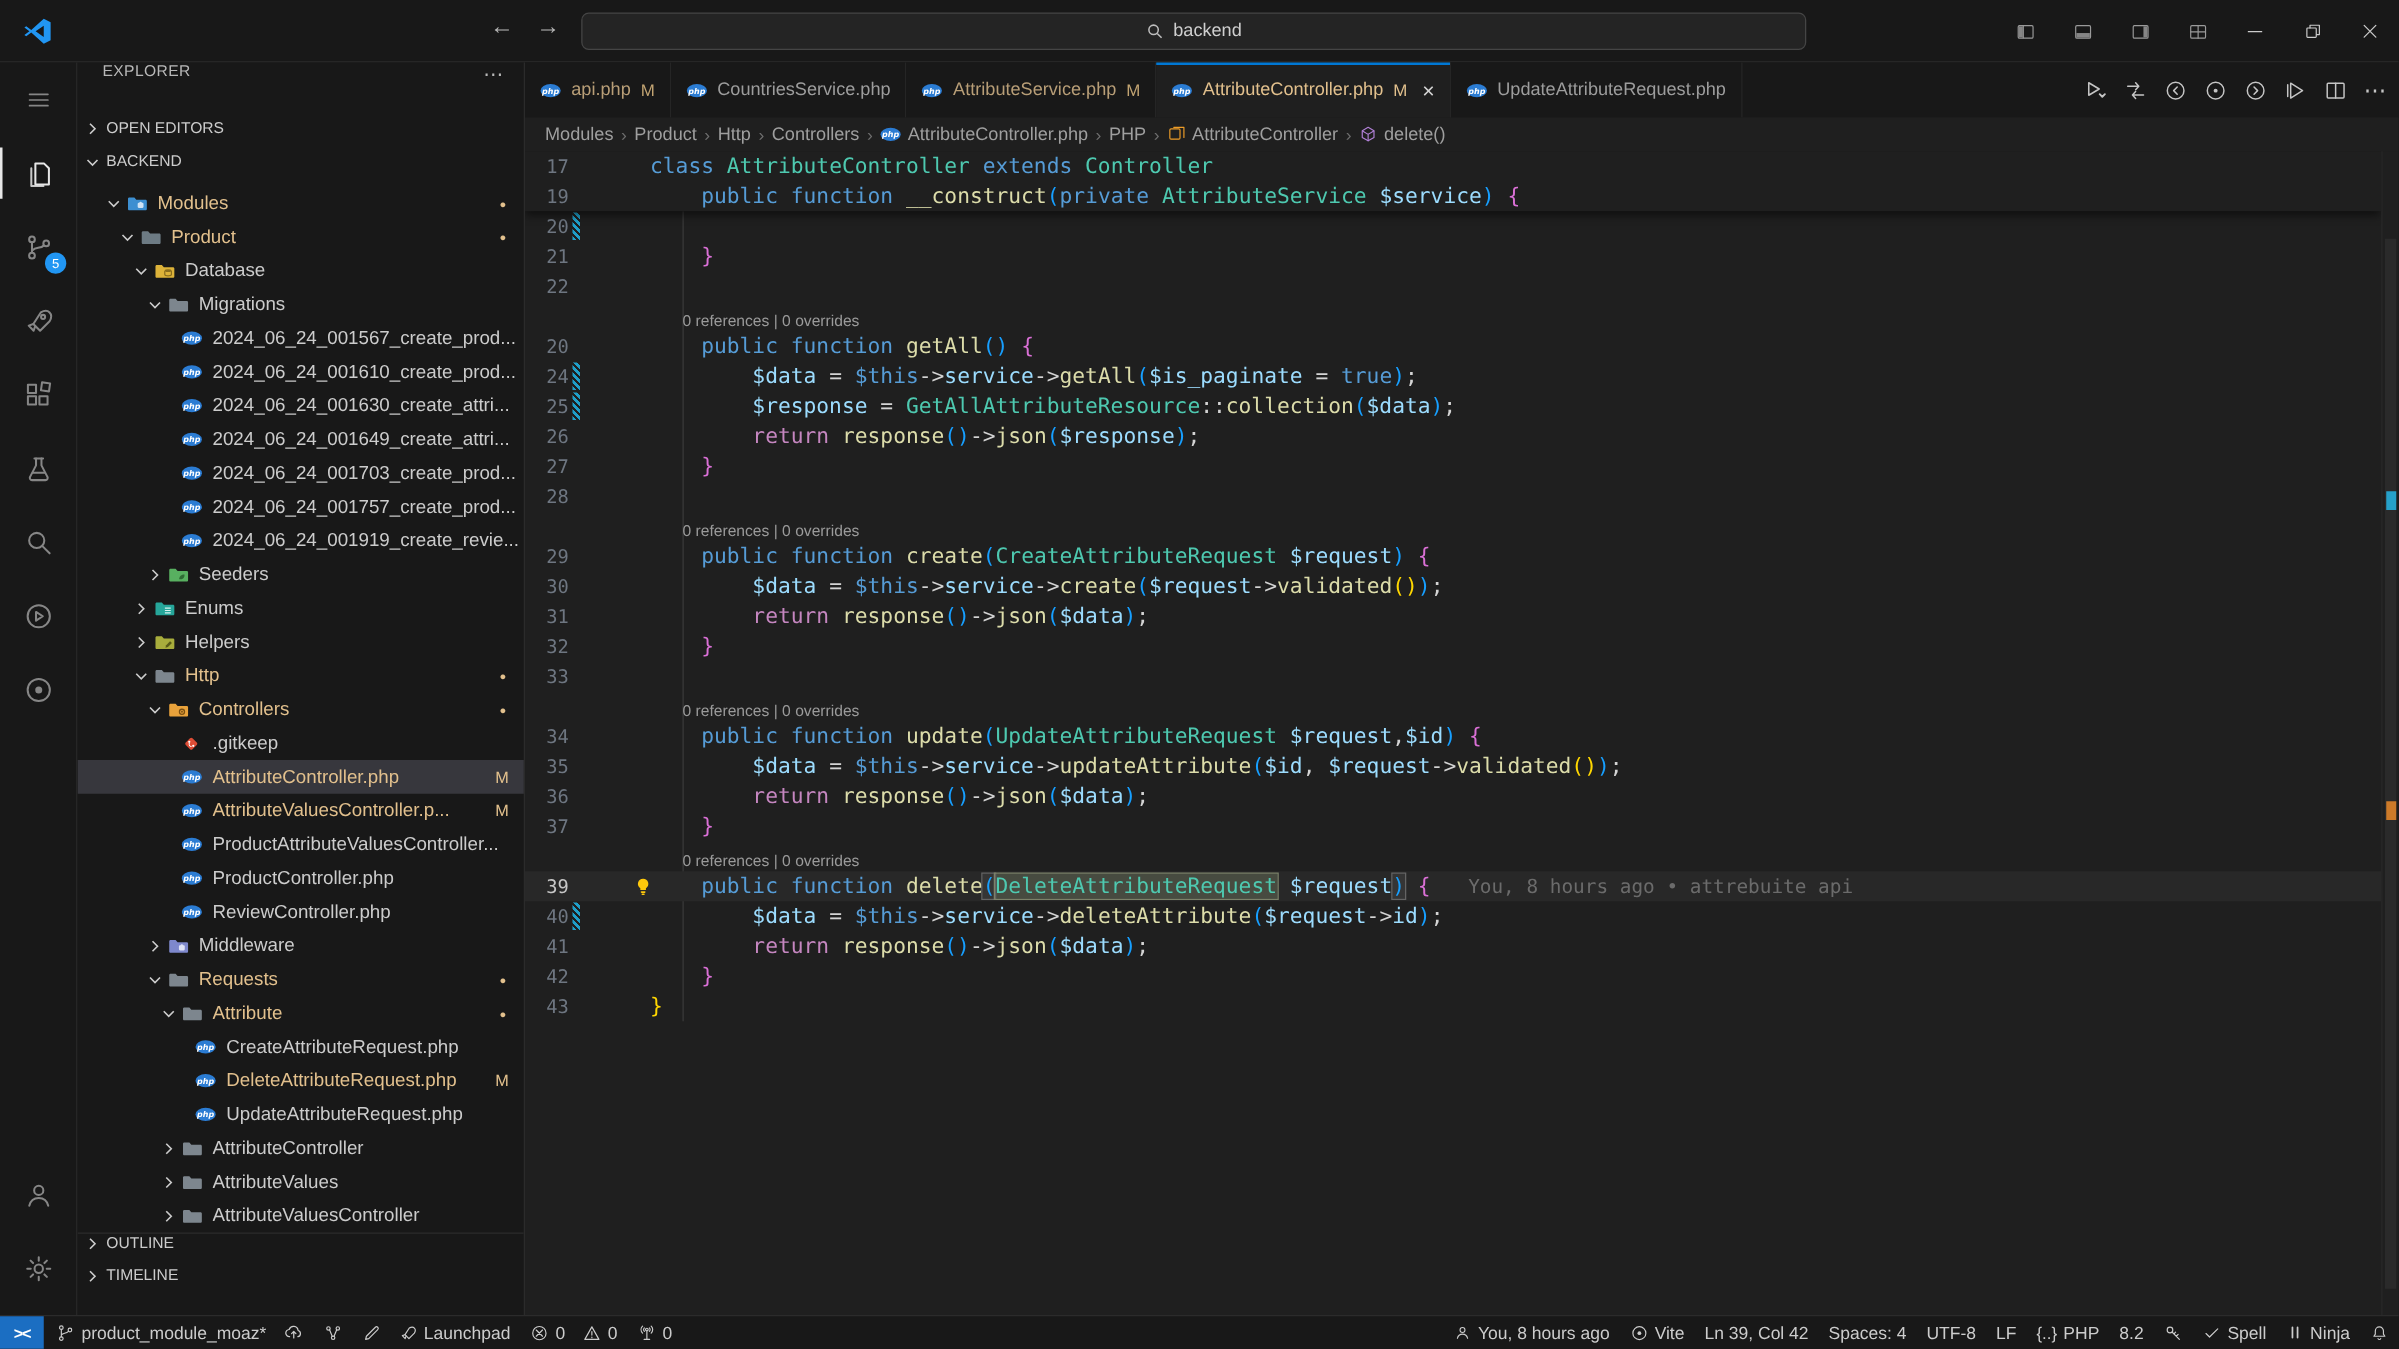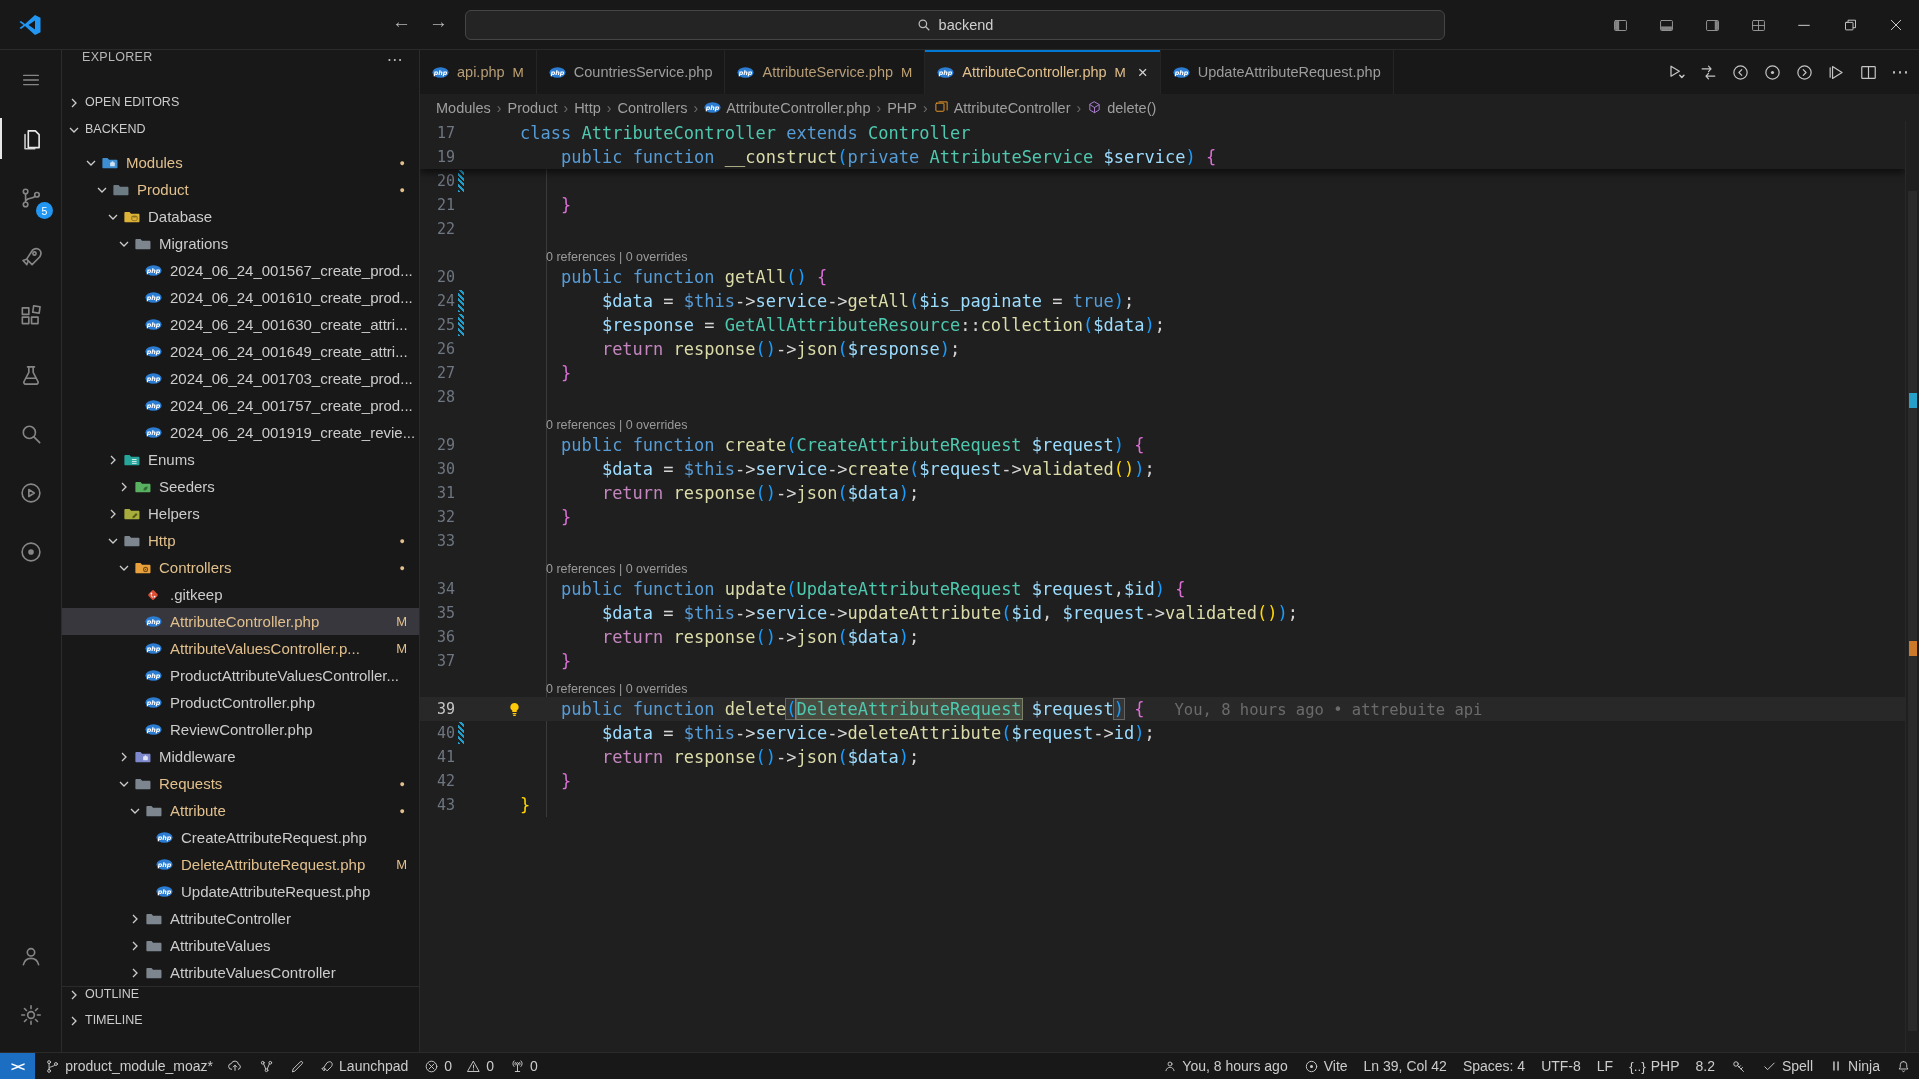--- a/index.html
+++ b/index.html
@@ -403,47 +403,47 @@
       <div class="trow" style="padding-left: 65px;">
         <span class="tw"></span>
         <span class="fic">
           <svg width="17" height="17" viewBox="0 0 16 16">
             <ellipse cx="8" cy="8" rx="7.6" ry="4.9" fill="#2b7cd3"></ellipse>
             <text x="8" y="10.2" font-size="6" font-style="italic" font-weight="bold" fill="#ffffff" text-anchor="middle" font-family="DejaVu Sans, sans-serif">php</text>
           </svg>
         </span>
         <span class="lbl">2024_06_24_001919_create_revie...</span>
       </div>
+      <div class="trow" style="padding-left: 54px;">
+        <span class="tw">
+          <svg width="16" height="16" viewBox="0 0 16 16">
+            <path d="M6 4l4 4-4 4" stroke="#cccccc" fill="none" stroke-width="1.3"></path>
+          </svg>
+        </span>
+        <span class="fic">
+          <svg width="17" height="17" viewBox="0 0 16 16">
+            <path d="M1.3 3.8h4.8l1.5 1.6h6.9c.6 0 1 .45 1 1v6c0 .55-.4 1-1 1H2.3c-.6 0-1-.45-1-1V4.8c0-.55.4-1 1-1z" fill="#58b060"></path>
+            <path d="M8.8 11.6c0-2.1 1.6-3.6 4-3.6.2 2.4-1.4 4.2-4 3.6z" fill="#2e6b34"></path>
+          </svg>
+        </span>
+        <span class="lbl">Seeders</span>
+      </div>
       <div class="trow" style="padding-left: 43px;">
         <span class="tw">
           <svg width="16" height="16" viewBox="0 0 16 16">
             <path d="M6 4l4 4-4 4" stroke="#cccccc" fill="none" stroke-width="1.3"></path>
           </svg>
         </span>
         <span class="fic">
           <svg width="17" height="17" viewBox="0 0 16 16">
             <path d="M1.3 3.8h4.8l1.5 1.6h6.9c.6 0 1 .45 1 1v6c0 .55-.4 1-1 1H2.3c-.6 0-1-.45-1-1V4.8c0-.55.4-1 1-1z" fill="#26a69a"></path>
             <path d="M8.4 8h4.4M8.4 9.8h4.4M8.4 11.6h4.4" stroke="#d8f2ef" stroke-width=".9"></path>
           </svg>
         </span>
         <span class="lbl">Enums</span>
-      </div>
-      <div class="trow" style="padding-left: 54px;">
-        <span class="tw">
-          <svg width="16" height="16" viewBox="0 0 16 16">
-            <path d="M6 4l4 4-4 4" stroke="#cccccc" fill="none" stroke-width="1.3"></path>
-          </svg>
-        </span>
-        <span class="fic">
-          <svg width="17" height="17" viewBox="0 0 16 16">
-            <path d="M1.3 3.8h4.8l1.5 1.6h6.9c.6 0 1 .45 1 1v6c0 .55-.4 1-1 1H2.3c-.6 0-1-.45-1-1V4.8c0-.55.4-1 1-1z" fill="#58b060"></path>
-            <path d="M8.8 11.6c0-2.1 1.6-3.6 4-3.6.2 2.4-1.4 4.2-4 3.6z" fill="#2e6b34"></path>
-          </svg>
-        </span>
-        <span class="lbl">Seeders</span>
       </div>
       <div class="trow" style="padding-left: 43px;">
         <span class="tw">
           <svg width="16" height="16" viewBox="0 0 16 16">
             <path d="M6 4l4 4-4 4" stroke="#cccccc" fill="none" stroke-width="1.3"></path>
           </svg>
         </span>
         <span class="fic">
           <svg width="17" height="17" viewBox="0 0 16 16">
             <path d="M1.3 3.8h4.8l1.5 1.6h6.9c.6 0 1 .45 1 1v6c0 .55-.4 1-1 1H2.3c-.6 0-1-.45-1-1V4.8c0-.55.4-1 1-1z" fill="#a8ad3c"></path>

